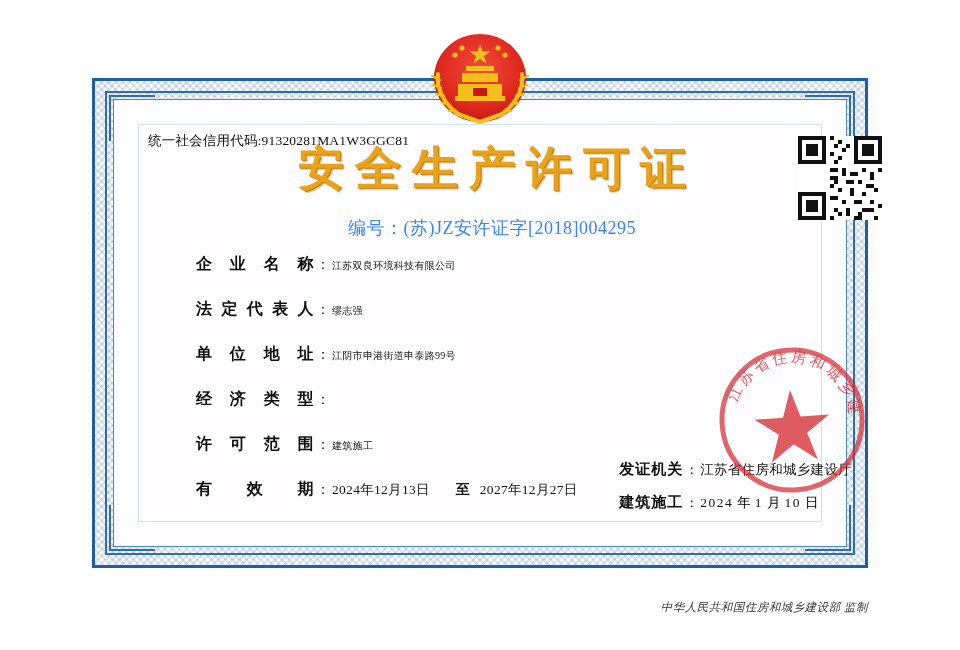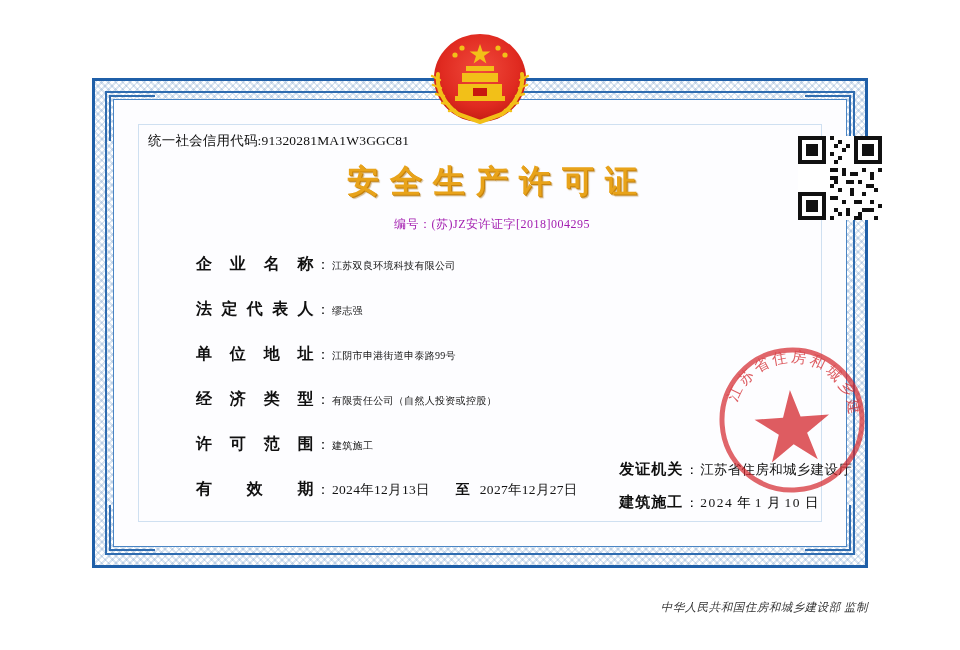--- a/index.html
+++ b/index.html
@@ -117,39 +117,39 @@
     color: #111;
     letter-spacing: 0.2px;
     font-family: "Liberation Serif", serif;
     white-space: nowrap;
   }
 
   .main-title {
     position: absolute;
     left: 0;
     right: 0;
-    top: 82px;
+    top: 60px;
     text-align: center;
     font-family: "Liberation Serif", serif;
     font-weight: bold;
-    font-size: 32px;
+    font-size: 46px;
     letter-spacing: 11px;
     color: #e8a31a;
     text-shadow: 1px 1px 0 #c6820c, 2px 2px 1px rgba(160,105,8,0.45);
     padding-left: 11px;
   }
 
   .cert-number {
     position: absolute;
     left: 0;
     right: 0;
     top: 138px;
     text-align: center;
-    font-size: 12px;
-    color: #a21caf;
+    font-size: 18px;
+    color: #3b82f6;
     letter-spacing: 0.5px;
   }
 
   .fields {
     position: absolute;
     left: 104px;
     top: 176px;
     right: 40px;
   }
   .field-row {
@@ -408,21 +408,20 @@
       </div>
 
       <div class="field-row">
         <div class="field-label">
           <span>经</span>
           <span>济</span>
           <span>类</span>
           <span>型</span>
         </div>
         <span class="field-colon">：</span>
-        <span class="field-value">有限责任公司（自然人投资或控股）</span>
       </div>
 
       <div class="field-row">
         <div class="field-label">
           <span>许</span>
           <span>可</span>
           <span>范</span>
           <span>围</span>
         </div>
         <span class="field-colon">：</span>

